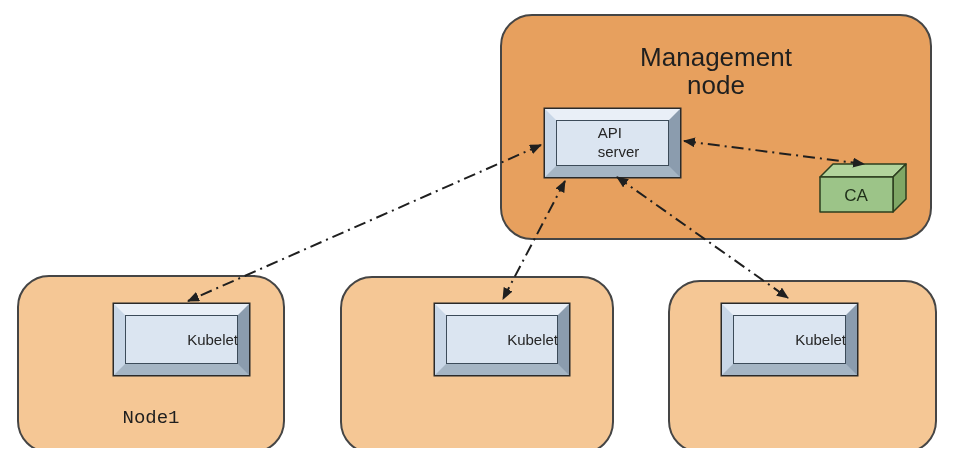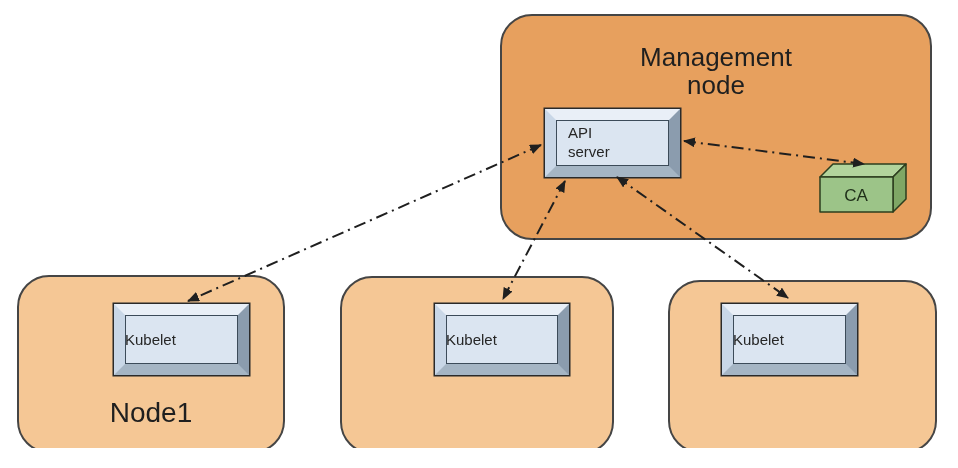--- a/index.html
+++ b/index.html
@@ -31,44 +31,45 @@
     text-align: center;
     font-size: 26px;
     line-height: 1.08;
     white-space: pre-line;
     color: var(--text, #1f1f1f);
   }
   .node-label {
     position: absolute;
     left:0; right:0; bottom:22px;
     text-align: center;
-    font-size: 28px;
+    font-size: 19px;
     color: var(--text, #1f1f1f);
+    font-family: Liberation Mono, monospace;
   }
 
   
   .bevel {
     position: absolute;
     box-sizing: border-box;
     border: 11px solid;
     border-color: var(--bevel-top,#e9eff7) var(--bevel-right,#8b9cae) var(--bevel-bottom,#a5b5c4) var(--bevel-left,#c9d7e7);
     background: var(--bevel-fill, #dbe5f1);
     background-clip: padding-box;
     box-shadow: 0 0 0 1.5px #2a2a2a, inset 0 0 0 1px #3c4b59;
     display: flex;
     align-items: center;
-    justify-content: flex-start;
+    justify-content: flex-end;
   }
   .bevel .comp-label {
     font-size: 15px;
     color: #262626;
   }
   .api-box {
     left:43px; top:93px; width:135px; height:68px;
-    justify-content: flex-start;
+    justify-content: center;
   }
   .api-box .comp-label {
     padding-left: 12px;
     white-space: pre-line;
     line-height: 1.25;
   }
   .kubelet1 { left:95px; top:27px; width:135px; height:71px; }
   .kubelet2 { left:93px; top:26px; width:134px; height:71px; }
   .kubelet3 { left:52px; top:22px; width:135px; height:71px; }
 

